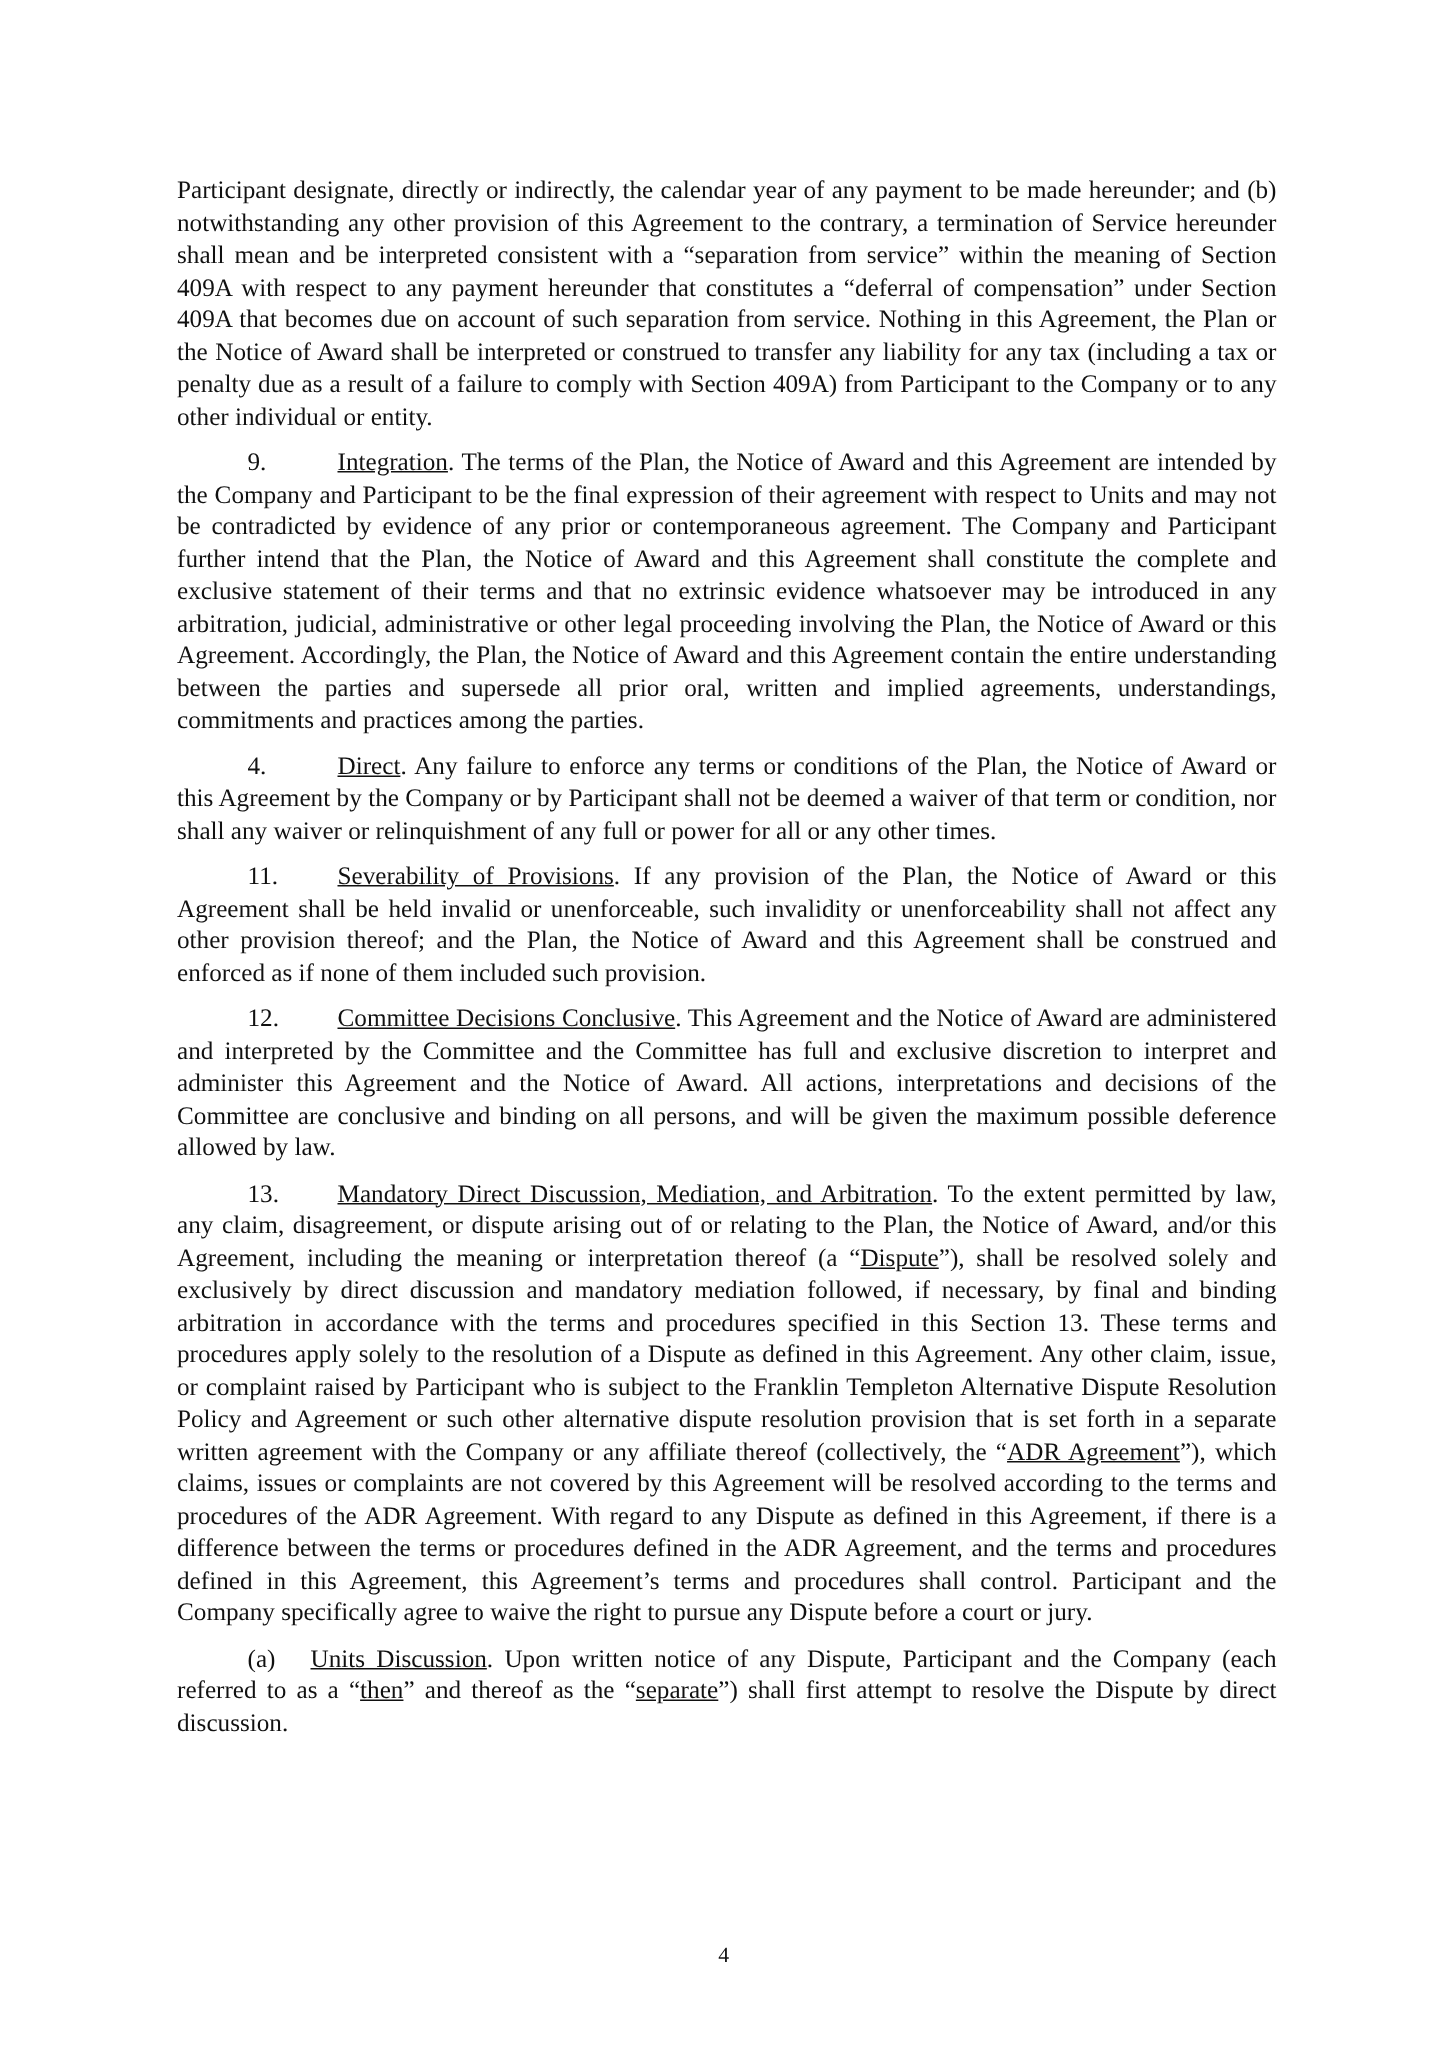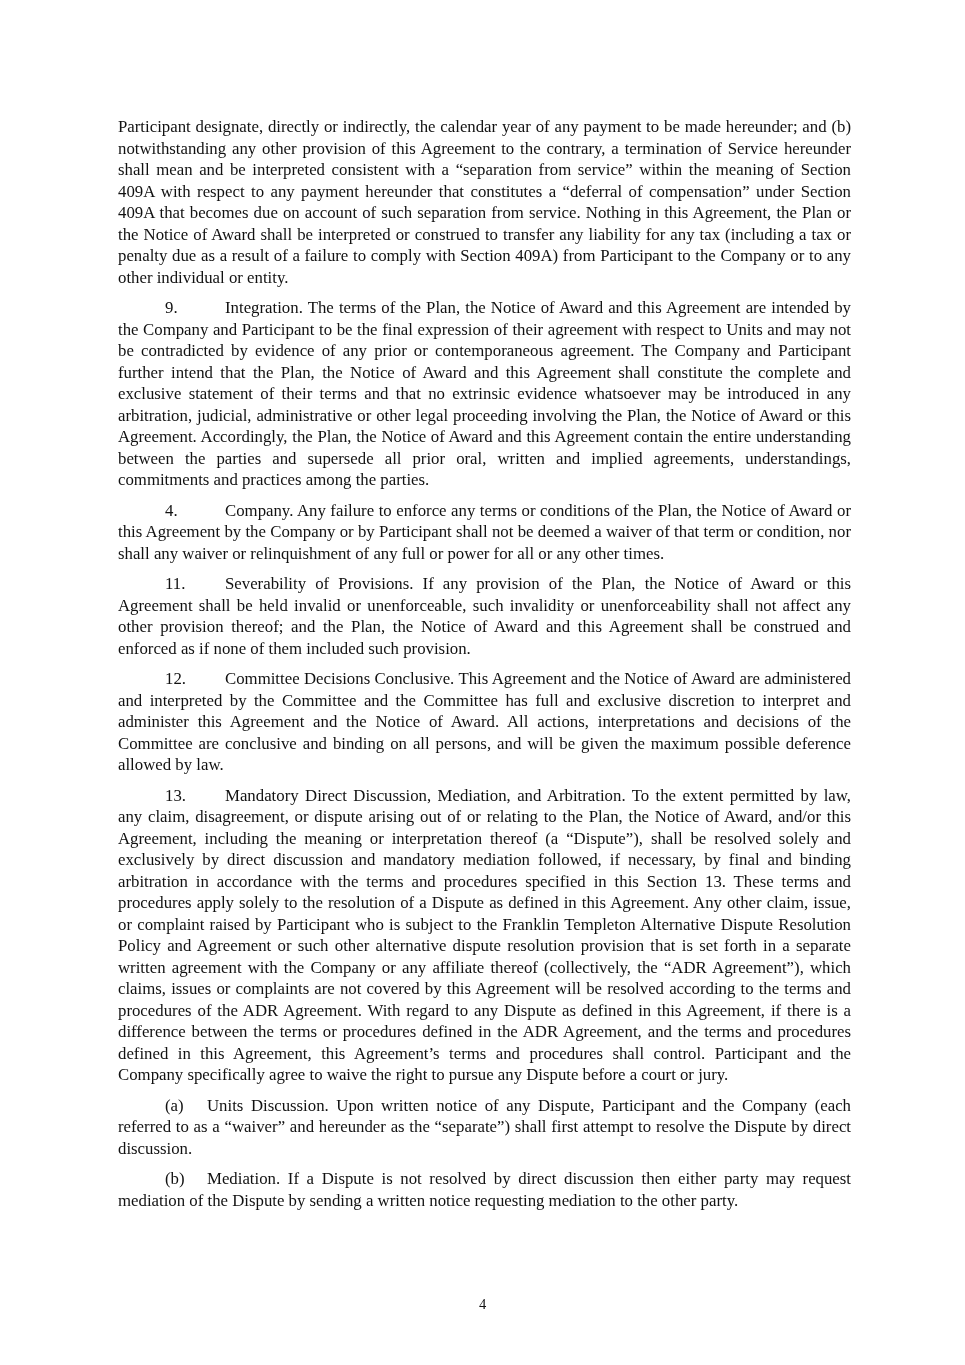--- a/index.html
+++ b/index.html
@@ -34,39 +34,39 @@
   }
   .plabel {
     display: inline-block;
     width: 60px;
     text-indent: 0;
   }
   .para.sub .plabel {
     width: 42px;
   }
   .u {
+    text-decoration: underline;
   }
   .footer {
     position: absolute;
     left: 0;
     right: 0;
     bottom: 52px;
     text-align: center;
     font-size: 14.5px;
     line-height: 18px;
   }
 </style>
 </head>
 <body>
 
 <div class="page">
   <div class="doc-body">
       <p class="para cont"><span>Participant designate, directly or indirectly, the calendar year of any payment to be made hereunder; and (b) notwithstanding any other provision of this Agreement to the contrary, a termination of Service hereunder shall mean and be interpreted consistent with a “separation from service” within the meaning of Section 409A with respect to any payment hereunder that constitutes a “deferral of compensation” under Section 409A that becomes due on account of such separation from service. Nothing in this Agreement, the Plan or the Notice of Award shall be interpreted or construed to transfer any liability for any tax (including a tax or penalty due as a result of a failure to comply with Section 409A) from Participant to the Company or to any other individual or entity.</span></p>
       <p class="para sec"><span class="plabel">9.</span><span class="u">Integration</span><span>. The terms of the Plan, the Notice of Award and this Agreement are intended by the Company and Participant to be the final expression of their agreement with respect to Units and may not be contradicted by evidence of any prior or contemporaneous agreement. The Company and Participant further intend that the Plan, the Notice of Award and this Agreement shall constitute the complete and exclusive statement of their terms and that no extrinsic evidence whatsoever may be introduced in any arbitration, judicial, administrative or other legal proceeding involving the Plan, the Notice of Award or this Agreement. Accordingly, the Plan, the Notice of Award and this Agreement contain the entire understanding between the parties and supersede all prior oral, written and implied agreements, understandings, commitments and practices among the parties.</span></p>
-      <p class="para sec"><span class="plabel">4.</span><span class="u">Company</span><span>. Any failure to enforce any terms or conditions of the Plan, the Notice of Award or this Agreement by the Company or by Participant shall not be deemed a waiver of that term or condition, nor shall any waiver or relinquishment of any full or power for all or any other times.</span></p>
+      <p class="para sec"><span class="plabel">4.</span><span class="u">Direct</span><span>. Any failure to enforce any terms or conditions of the Plan, the Notice of Award or this Agreement by the Company or by Participant shall not be deemed a waiver of that term or condition, nor shall any waiver or relinquishment of any full or power for all or any other times.</span></p>
       <p class="para sec"><span class="plabel">11.</span><span class="u">Severability of Provisions</span><span>. If any provision of the Plan, the Notice of Award or this Agreement shall be held invalid or unenforceable, such invalidity or unenforceability shall not affect any other provision thereof; and the Plan, the Notice of Award and this Agreement shall be construed and enforced as if none of them included such provision.</span></p>
       <p class="para sec"><span class="plabel">12.</span><span class="u">Committee Decisions Conclusive</span><span>. This Agreement and the Notice of Award are administered and interpreted by the Committee and the Committee has full and exclusive discretion to interpret and administer this Agreement and the Notice of Award. All actions, interpretations and decisions of the Committee are conclusive and binding on all persons, and will be given the maximum possible deference allowed by law.</span></p>
       <p class="para sec"><span class="plabel">13.</span><span class="u">Mandatory Direct Discussion, Mediation, and Arbitration</span><span>. To the extent permitted by law, any claim, disagreement, or dispute arising out of or relating to the Plan, the Notice of Award, and/or this Agreement, including the meaning or interpretation thereof (a “</span><span class="u">Dispute</span><span>”), shall be resolved solely and exclusively by direct discussion and mandatory mediation followed, if necessary, by final and binding arbitration in accordance with the terms and procedures specified in this Section 13. These terms and procedures apply solely to the resolution of a Dispute as defined in this Agreement. Any other claim, issue, or complaint raised by Participant who is subject to the Franklin Templeton Alternative Dispute Resolution Policy and Agreement or such other alternative dispute resolution provision that is set forth in a separate written agreement with the Company or any affiliate thereof (collectively, the “</span><span class="u">ADR Agreement</span><span>”), which claims, issues or complaints are not covered by this Agreement will be resolved according to the terms and procedures of the ADR Agreement. With regard to any Dispute as defined in this Agreement, if there is a difference between the terms or procedures defined in the ADR Agreement, and the terms and procedures defined in this Agreement, this Agreement’s terms and procedures shall control. Participant and the Company specifically agree to waive the right to pursue any Dispute before a court or jury.</span></p>
-      <p class="para sub"><span class="plabel">(a)</span><span class="u">Units Discussion</span><span>. Upon written notice of any Dispute, Participant and the Company (each referred to as a “</span><span class="u">waiver</span><span>” and hereunder as the “</span><span class="u">separate</span><span>”) shall first attempt to resolve the Dispute by direct discussion.</span></p>
-      <p class="para sub"><span class="plabel">(b)</span><span class="u">Mediation</span><span>. If a Dispute is not resolved by direct discussion then either party may request mediation of the Dispute by sending a written notice requesting mediation to the other party.</span></p>
+      <p class="para sub"><span class="plabel">(a)</span><span class="u">Units Discussion</span><span>. Upon written notice of any Dispute, Participant and the Company (each referred to as a “</span><span class="u">then</span><span>” and thereof as the “</span><span class="u">separate</span><span>”) shall first attempt to resolve the Dispute by direct discussion.</span></p>
     </div>
   <div class="footer">4</div>
 </div>
 
 </body></html>

